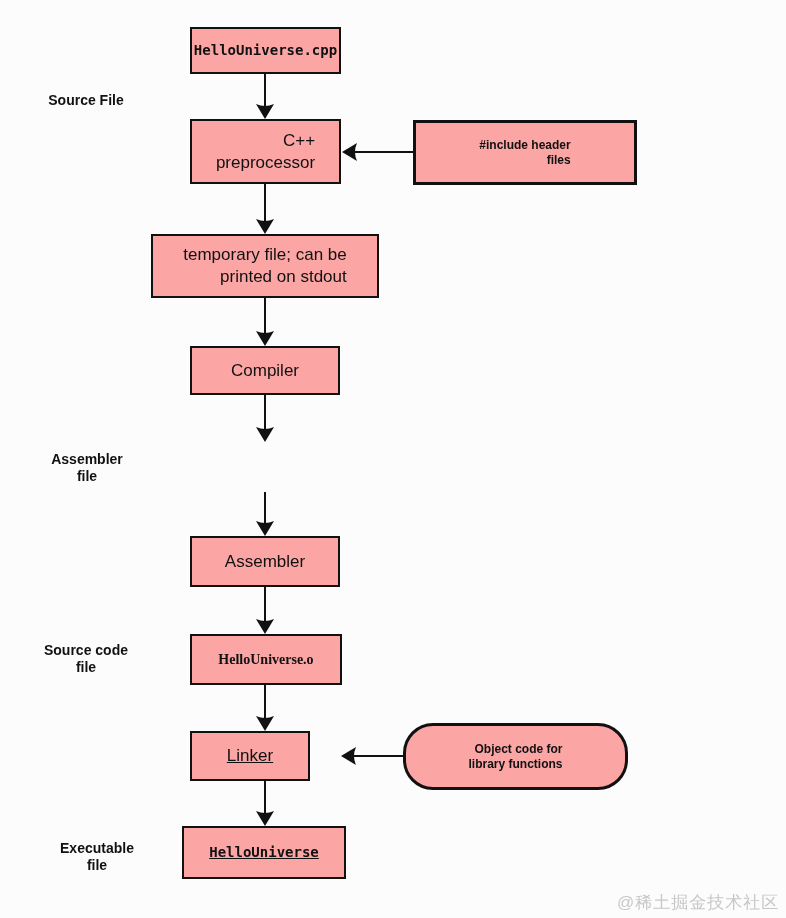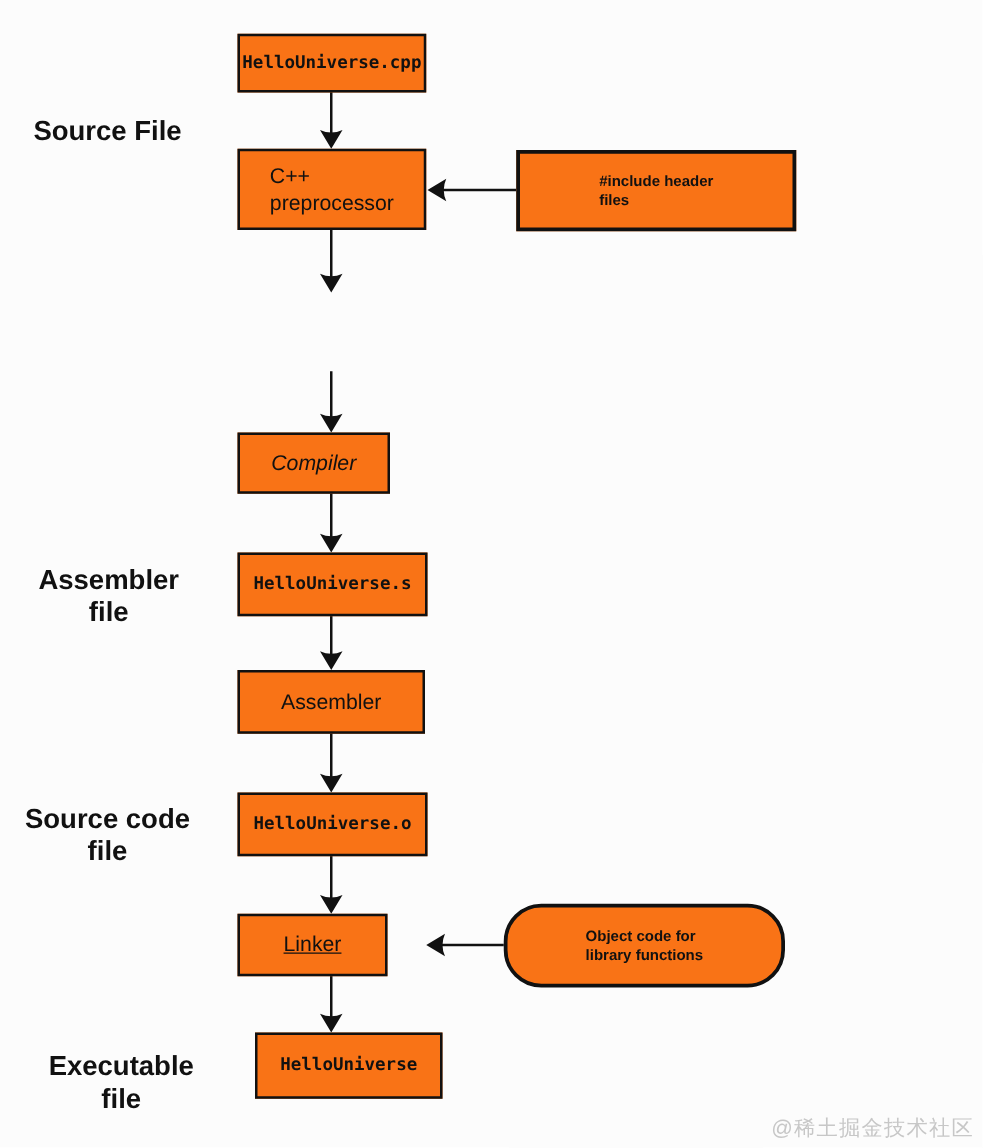--- a/index.html
+++ b/index.html
@@ -21,25 +21,25 @@
     left: 0;
     top: 0;
     width: 786px;
     height: 918px;
     pointer-events: none;
   }
   .box {
     position: absolute;
     box-sizing: border-box;
     border: 2px solid #111111;
-    background: #f97316;
+    background: #fca5a5;
     display: flex;
     align-items: center;
     justify-content: center;
-    text-align: left;
+    text-align: right;
     white-space: pre-line;
     line-height: 1.28;
   }
   .box.process {
     font-size: 17px;
     font-weight: 400;
   }
   .box.mono {
     font-family: "DejaVu Sans Mono", "Liberation Mono", monospace;
     font-size: 14px;
@@ -49,21 +49,21 @@
   .box.annotation {
     border-width: 3px;
     font-size: 12px;
     font-weight: 700;
     line-height: 1.25;
   }
   .side-label {
     position: absolute;
     width: 150px;
     text-align: center;
-    font-size: 22px;
+    font-size: 14px;
     font-weight: 700;
     white-space: pre-line;
     line-height: 1.18;
   }
   .watermark {
     position: absolute;
     left: 617px;
     top: 872px;
     font-size: 17px;
     color: #c7c7c7;
@@ -110,32 +110,33 @@
       <line x1="403" y1="756" x2="352" y2="756"></line>
       <path d="M341,756 L356,747 Q352,756 356,765 Z" stroke="none"></path>
     </g>
   </svg>
 
   <div class="box mono" style="left:190px; top:27px;  width:151px; height:47px;">HelloUniverse.cpp</div>
 
   <div class="box process" style="left:190px; top:119px; width:151px; height:65px;">C++
 preprocessor</div>
 
+  <div class="box process" style="left:151px; top:234px; width:228px; height:64px;">temporary file; can be
+printed on stdout</div>
 
-  <div class="box process" style="left:190px; top:346px; width:122px; height:49px;font-style:italic;">Compiler</div>
+  <div class="box process" style="left:190px; top:346px; width:150px; height:49px;">Compiler</div>
 
-  <div class="box mono" style="left:190px; top:442px; width:152px; height:51px;">HelloUniverse.s</div>
 
   <div class="box process" style="left:190px; top:536px; width:150px; height:51px;">Assembler</div>
 
-  <div class="box mono" style="left:190px; top:634px; width:152px; height:51px;">HelloUniverse.o</div>
+  <div class="box mono" style="left:190px; top:634px; width:152px; height:51px;font-family:Liberation Serif, serif;">HelloUniverse.o</div>
 
   <div class="box process" style="left:190px; top:731px; width:120px; height:50px;text-decoration:underline;">Linker</div>
 
-  <div class="box mono" style="left:204px; top:826px; width:150px; height:53px;">HelloUniverse</div>
+  <div class="box mono" style="left:182px; top:826px; width:164px; height:53px;text-decoration:underline;">HelloUniverse</div>
 
   <div class="side-label" style="left:11px; top:92px;">Source File</div>
 
   <div class="side-label" style="left:12px; top:451px;">Assembler
 file</div>
 
   <div class="side-label" style="left:11px; top:642px;">Source code
 file</div>
 
   <div class="side-label" style="left:22px; top:840px;">Executable

